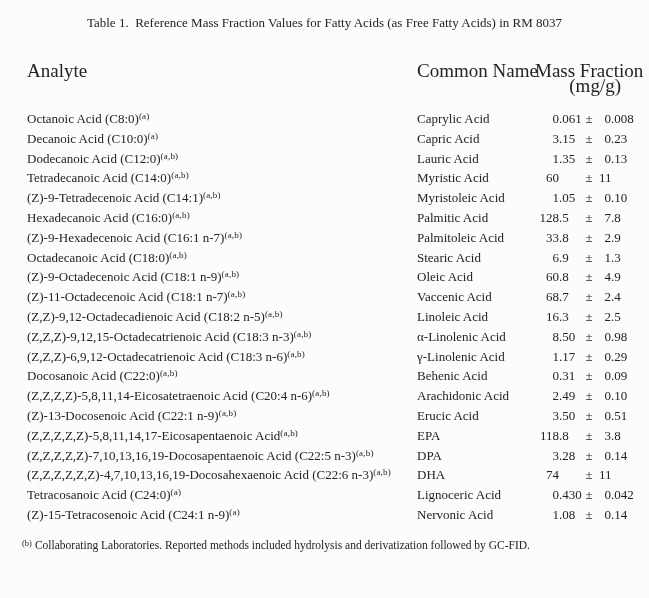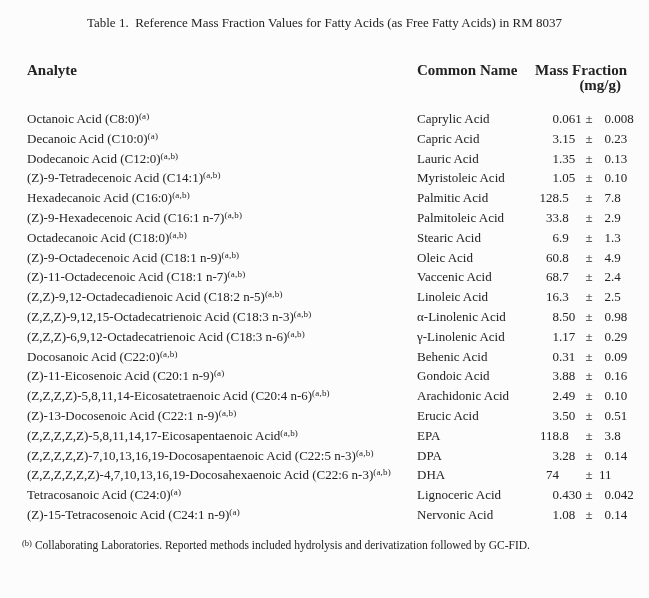--- a/index.html
+++ b/index.html
@@ -15,22 +15,22 @@
     width: 649px;
     text-align: center;
     font-size: 13px;
     line-height: 20px;
     white-space: pre;
     margin-bottom: 30px;
   }
   .table-wrap { padding-left: 27px; }
   table { border-collapse: collapse; table-layout: fixed; width: 616px; }
   th {
-    font-weight: bold;
-    font-size: 15px;
+    font-weight: normal;
+    font-size: 19px;
     line-height: 15px;
     vertical-align: top;
     text-align: left;
     padding: 0 0 16px 0;
     white-space: nowrap;
   }
   th.c-mf { text-align: right; padding-right: 22px; margin-left: 17px; }
   td {
     font-size: 13px;
     height: 19.8px;
@@ -90,20 +90,27 @@
             <td><span class="ip2">0</span><span class="fp">.23</span></td>
           </tr>
           <tr>
             <td><span>Dodecanoic Acid (C12:0)</span><sup class="fref">(a,b)</sup></td>
             <td>Lauric Acid</td>
             <td><span class="ip">1</span><span class="fp">.35</span></td>
             <td class="c-pm">±</td>
             <td><span class="ip2">0</span><span class="fp">.13</span></td>
           </tr>
           <tr>
+            <td><span>Tetradecanoic Acid (C14:0)</span><sup class="fref">(a,b)</sup></td>
+            <td>Myristic Acid</td>
+            <td><span class="ip">60</span><span class="fp"></span></td>
+            <td class="c-pm">±</td>
+            <td><span class="ip2">11</span><span class="fp"></span></td>
+          </tr>
+          <tr>
             <td><span>(Z)-9-Tetradecenoic Acid (C14:1)</span><sup class="fref">(a,b)</sup></td>
             <td>Myristoleic Acid</td>
             <td><span class="ip">1</span><span class="fp">.05</span></td>
             <td class="c-pm">±</td>
             <td><span class="ip2">0</span><span class="fp">.10</span></td>
           </tr>
           <tr>
             <td><span>Hexadecanoic Acid (C16:0)</span><sup class="fref">(a,b)</sup></td>
             <td>Palmitic Acid</td>
             <td><span class="ip">128</span><span class="fp">.5</span></td>
@@ -158,27 +165,20 @@
             <td><span class="ip">1</span><span class="fp">.17</span></td>
             <td class="c-pm">±</td>
             <td><span class="ip2">0</span><span class="fp">.29</span></td>
           </tr>
           <tr>
             <td><span>Docosanoic Acid (C22:0)</span><sup class="fref">(a,b)</sup></td>
             <td>Behenic Acid</td>
             <td><span class="ip">0</span><span class="fp">.31</span></td>
             <td class="c-pm">±</td>
             <td><span class="ip2">0</span><span class="fp">.09</span></td>
-          </tr>
-          <tr>
-            <td><span>(Z)-11-Eicosenoic Acid (C20:1 n-9)</span><sup class="fref">(a)</sup></td>
-            <td>Gondoic Acid</td>
-            <td><span class="ip">3</span><span class="fp">.88</span></td>
-            <td class="c-pm">±</td>
-            <td><span class="ip2">0</span><span class="fp">.16</span></td>
           </tr>
           <tr>
             <td><span>(Z,Z,Z,Z)-5,8,11,14-Eicosatetraenoic Acid (C20:4 n-6)</span><sup class="fref">(a,b)</sup></td>
             <td>Arachidonic Acid</td>
             <td><span class="ip">2</span><span class="fp">.49</span></td>
             <td class="c-pm">±</td>
             <td><span class="ip2">0</span><span class="fp">.10</span></td>
           </tr>
           <tr>
             <td><span>(Z)-13-Docosenoic Acid (C22:1 n-9)</span><sup class="fref">(a,b)</sup></td>

